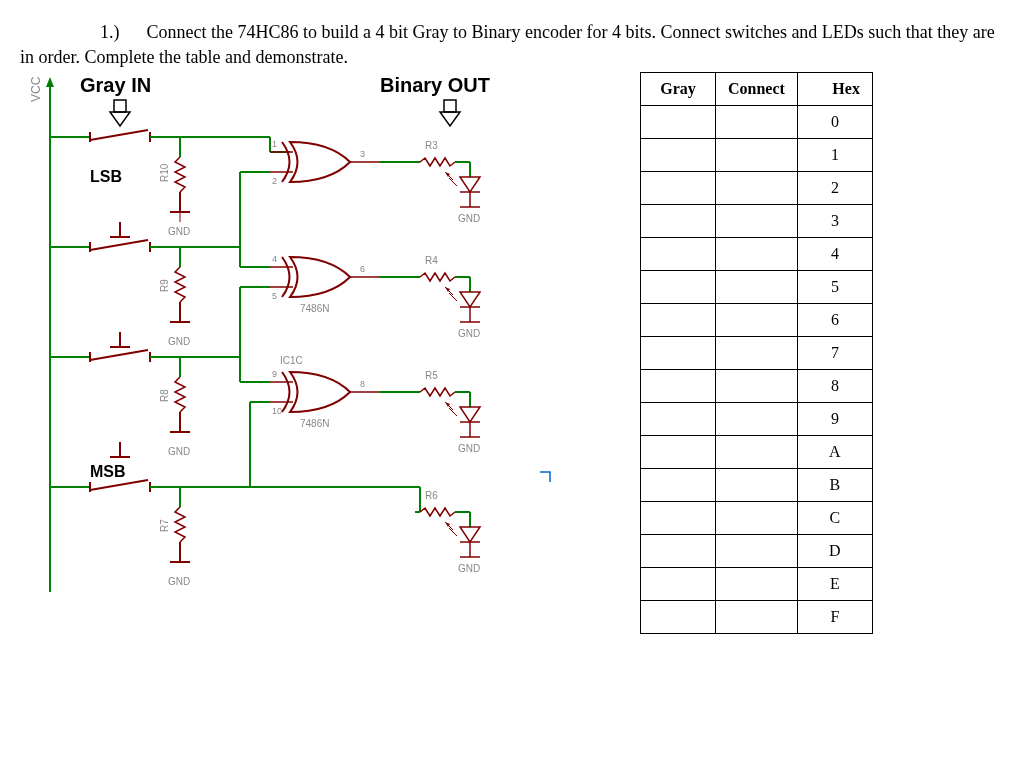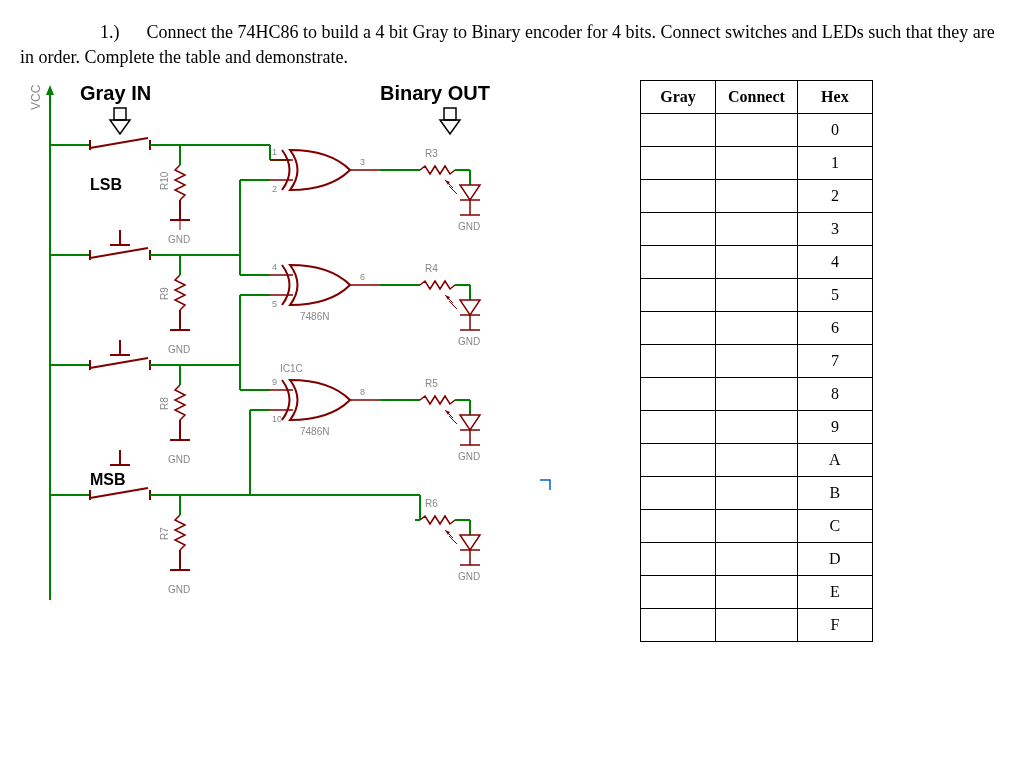--- a/index.html
+++ b/index.html
@@ -6,21 +6,21 @@
     margin: 0;
     padding: 20px;
     font-family: "Times New Roman", serif;
     font-size: 18px;
     background: #fff;
     color: #000;
     width: 1024px;
     box-sizing: border-box;
   }
   .question {
-    margin-bottom: 10px;
+    margin-bottom: 2px;
     line-height: 1.4;
   }
   .content {
     display: flex;
     gap: 40px;
     align-items: flex-start;
   }
   .diagram {
     flex: 0 0 580px;
   }
@@ -35,21 +35,21 @@
     padding: 4px 12px;
     text-align: center;
     font-family: "Times New Roman", serif;
     font-size: 16px;
     min-width: 50px;
     height: 24px;
   }
   th {
     font-weight: bold;
   }
-  .hex-col { width: 40px; }
+  .hex-col { width: 40px; text-align: right; }
   svg text {
     font-family: Arial, sans-serif;
   }
 </style>
 </head>
 <body>
 
 <div class="question">
   <span style="margin-left:80px">1.)</span>
   &nbsp;&nbsp;&nbsp;&nbsp;

